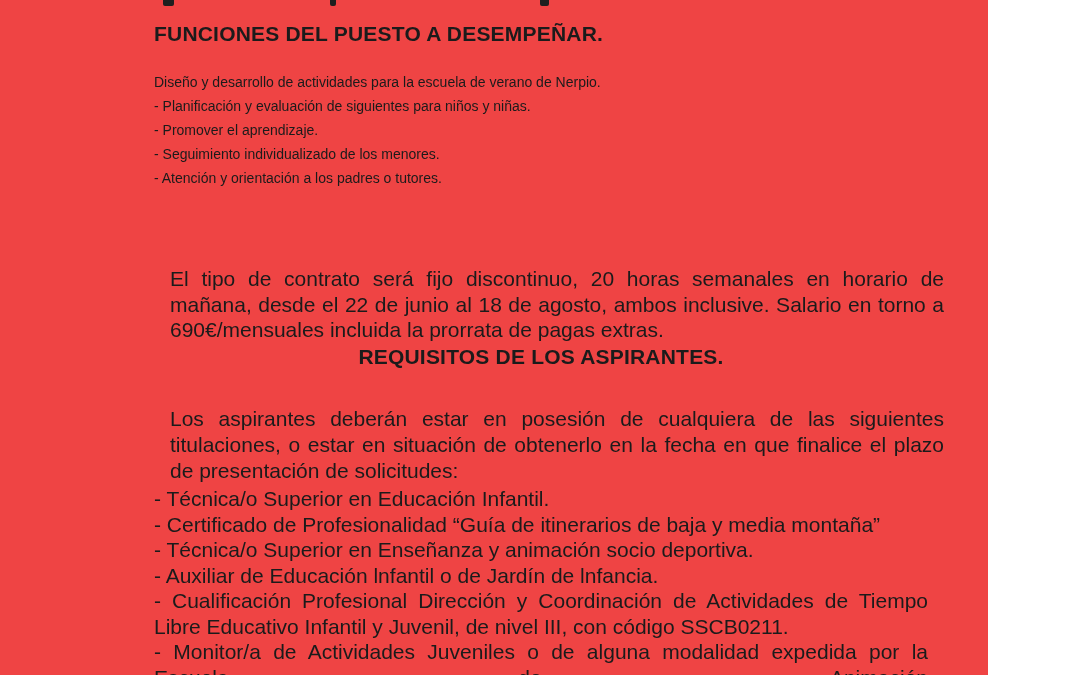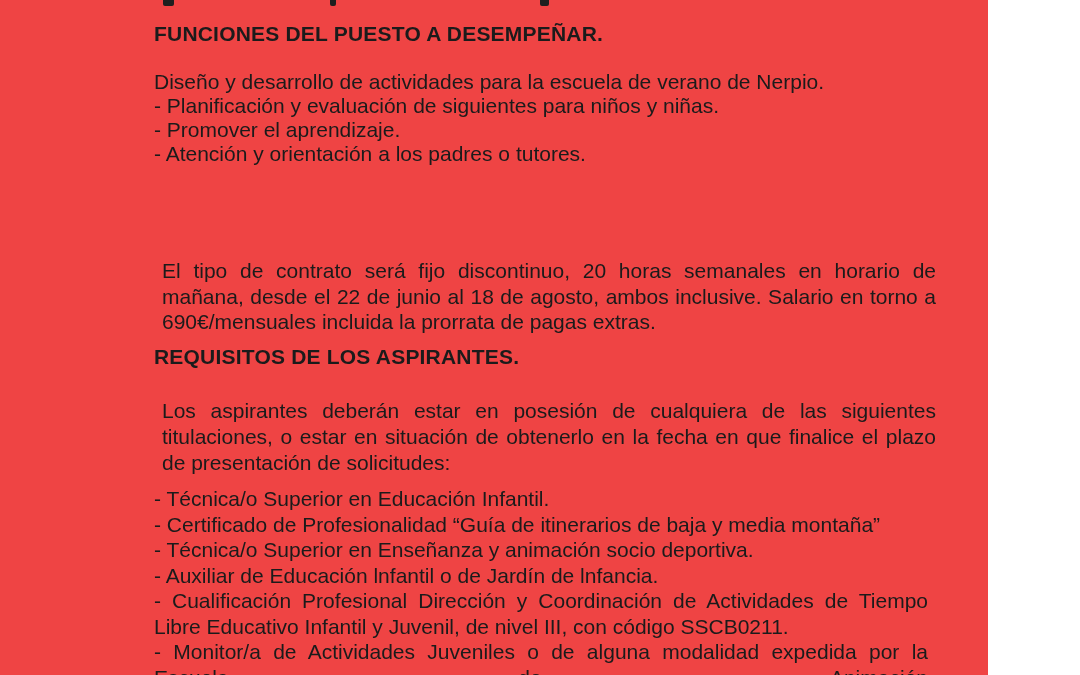--- a/index.html
+++ b/index.html
@@ -21,26 +21,26 @@
 
   .doc-heading {
     margin: 0;
     font-size: 21px;
     line-height: 24px;
     font-weight: bold;
     letter-spacing: 0.2px;
     white-space: nowrap;
   }
   .body-line {
-    font-size: 21px;
+    font-size: 14px;
     line-height: 24px;
     white-space: nowrap;
   }
   .para {
-    margin: 8px;
+    margin: 16px;
     font-size: 21px;
     text-align: justify;
   }
   .para-b { line-height: 25.5px; }
   .para-c { line-height: 26px; }
 
   .req-item {
     font-size: 21px;
     line-height: 25.5px;
     text-align: justify;
@@ -69,27 +69,28 @@
   <div class="frag f1"></div>
   <div class="frag f2"></div>
   <div class="frag f3"></div>
 
   <h2 class="abs doc-heading" style="top:22px;">FUNCIONES DEL PUESTO A DESEMPEÑAR.</h2>
 
   <div class="abs" style="top:70px;">
     <div class="body-line">Diseño y desarrollo de actividades para la escuela de verano de Nerpio.</div>
     <div class="body-line">- Planificación y evaluación de siguientes para niños y niñas.</div>
     <div class="body-line">- Promover el aprendizaje.</div>
+    <div class="body-line">- Seguimiento individualizado de los menores.</div>
     <div class="body-line">- Atención y orientación a los padres o tutores.</div>
   </div>
 
 
   <p class="abs para para-b" style="top:250px;">El tipo de contrato será fijo discontinuo, 20 horas semanales en horario de mañana, desde el 22 de junio al 18 de agosto, ambos inclusive. Salario en torno a 690€/mensuales incluida la prorrata de pagas extras.</p>
 
-  <h2 class="abs doc-heading" style="top:345px;">REQUISITOS DE LOS ASPIRANTES.</h2>
+  <h2 class="abs doc-heading" style="top:345px;text-align:center;">REQUISITOS DE LOS ASPIRANTES.</h2>
 
   <p class="abs para para-c" style="top:390px;">Los aspirantes deberán estar en posesión de cualquiera de las siguientes titulaciones, o estar en situación de obtenerlo en la fecha en que finalice el plazo de presentación de solicitudes:</p>
 
   <div class="abs" style="top:486px;">
     <div class="req-item">- Técnica/o Superior en Educación Infantil.</div>
     <div class="req-item">- Certificado de Profesionalidad “Guía de itinerarios de baja y media montaña”</div>
     <div class="req-item">- Técnica/o Superior en Enseñanza y animación socio deportiva.</div>
     <div class="req-item">- Auxiliar de Educación lnfantil o de Jardín de lnfancia.</div>
     <div class="req-item">- Cualificación Profesional Dirección y Coordinación de Actividades de Tiempo Libre Educativo Infantil y Juvenil, de nivel III, con código SSCB0211.</div>
     <div class="req-item clipped">- Monitor/a de Actividades Juveniles o de alguna modalidad expedida por la Escuela de Animación</div>

